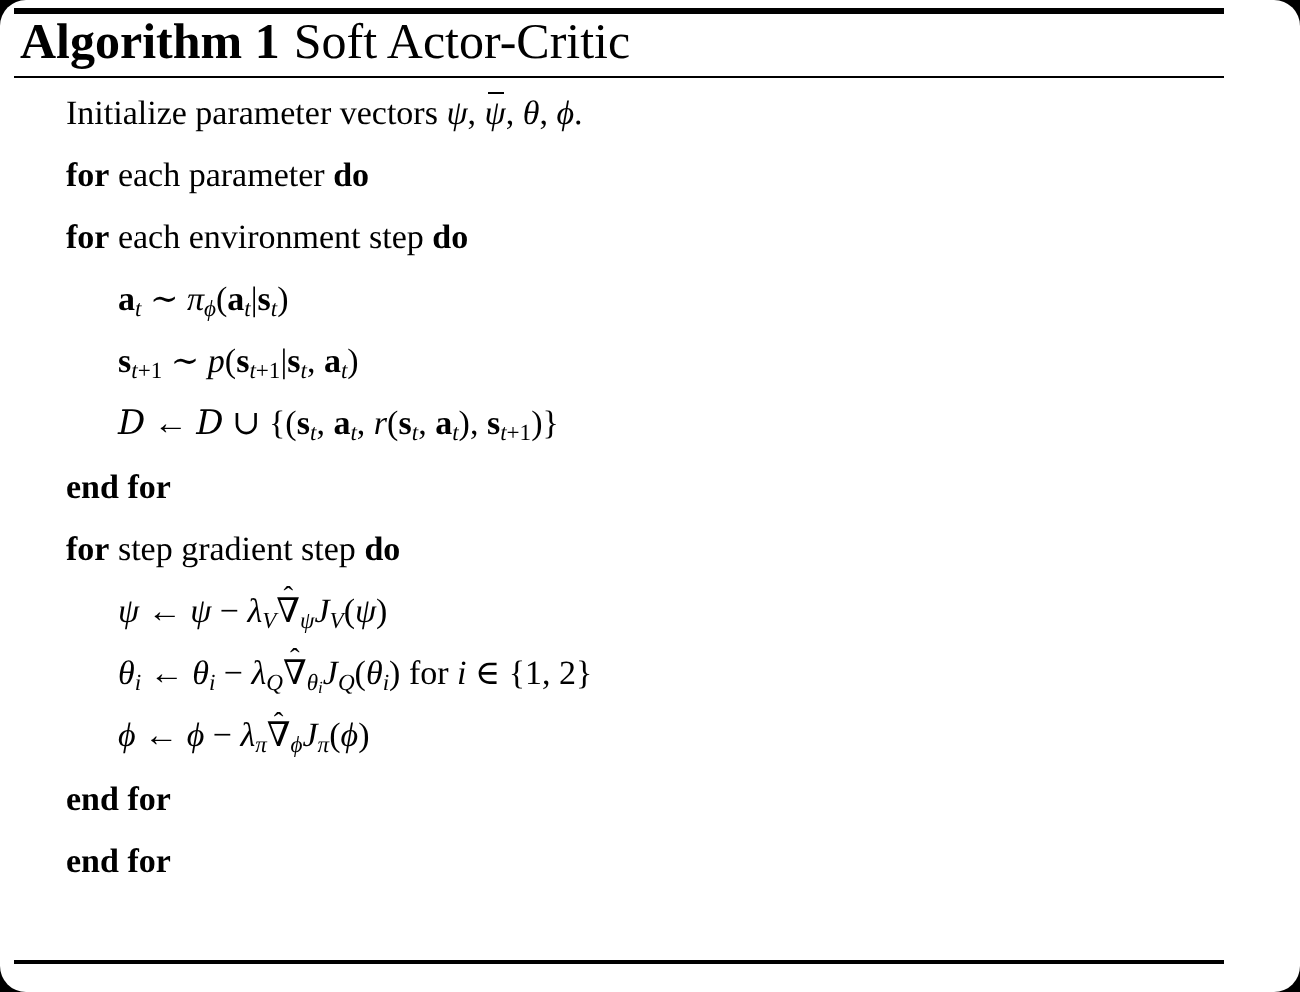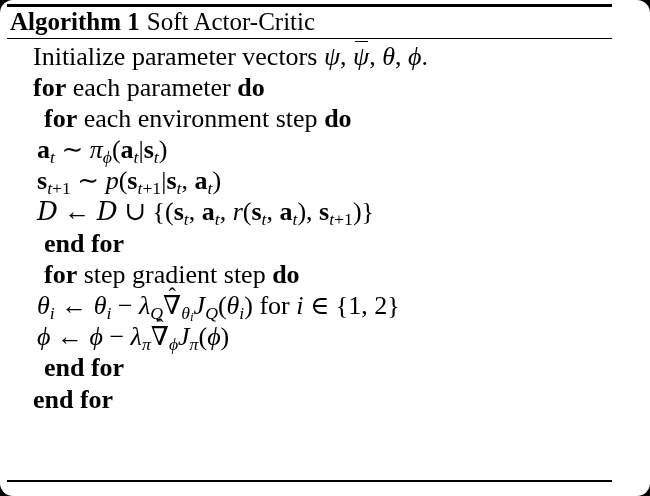--- a/index.html
+++ b/index.html
@@ -41,28 +41,28 @@
   }
   .title-name { margin-left: 7px; }
 
   .algo-body {
     position: absolute;
     top: 40.5px;
     left: 0;
     right: 0;
   }
   .line {
-    font-size: 26px;
+    font-size: 17px;
     height: 31.2px;
     line-height: 31.2px;
     white-space: pre;
   }
   .ind0 { padding-left: 33px; }
-  .ind1 { padding-left: 44px; }
-  .ind2 { padding-left: 37px; }
+  .ind1 { padding-left: 33px; }
+  .ind2 { padding-left: 59px; }
 
   .bd  { font-weight: bold; text-align: right; }
   .it  { font-style: italic; }
   .cal { font-style: italic; font-family: "DejaVu Serif", serif; }
 
   .sub    { font-size: 0.68em; vertical-align: -0.26em; }
   .subsub { font-size: 0.50em; vertical-align: -0.55em; }
 
   .bar { position: relative; }
   .bar::after {
@@ -95,19 +95,20 @@
   <div class="rule rule-mid"></div>
   <div class="algo-body">
       <div class="line ind0"><span class="">Initialize parameter vectors </span><span class="it">ψ</span><span class="">, </span><span class="it bar">ψ</span><span class="">, </span><span class="it">θ</span><span class="">, </span><span class="it">ϕ</span><span class="">.</span></div>
       <div class="line ind0"><span class="bd">for</span><span class=""> each parameter </span><span class="bd">do</span></div>
       <div class="line ind1"><span class="bd">for</span><span class=""> each environment step </span><span class="bd">do</span></div>
       <div class="line ind2"><span class="bd">a</span><span class="it sub">t</span><span class=""> ∼ </span><span class="it">π</span><span class="it sub">ϕ</span><span class="">(</span><span class="bd">a</span><span class="it sub">t</span><span class="">|</span><span class="bd">s</span><span class="it sub">t</span><span class="">)</span></div>
       <div class="line ind2"><span class="bd">s</span><span class="it sub">t</span><span class="sub">+1</span><span class=""> ∼ </span><span class="it">p</span><span class="">(</span><span class="bd">s</span><span class="it sub">t</span><span class="sub">+1</span><span class="">|</span><span class="bd">s</span><span class="it sub">t</span><span class="">, </span><span class="bd">a</span><span class="it sub">t</span><span class="">)</span></div>
       <div class="line ind2"><span class="cal">D</span><span class=""> ← </span><span class="cal">D</span><span class=""> ∪ {(</span><span class="bd">s</span><span class="it sub">t</span><span class="">, </span><span class="bd">a</span><span class="it sub">t</span><span class="">, </span><span class="it">r</span><span class="">(</span><span class="bd">s</span><span class="it sub">t</span><span class="">, </span><span class="bd">a</span><span class="it sub">t</span><span class="">)</span><span class="">, </span><span class="bd">s</span><span class="it sub">t</span><span class="sub">+1</span><span class="">)}</span></div>
       <div class="line ind1"><span class="bd">end for</span></div>
       <div class="line ind1"><span class="bd">for</span><span class=""> step gradient step </span><span class="bd">do</span></div>
+      <div class="line ind2"><span class="it">ψ</span><span class=""> ← </span><span class="it">ψ</span><span class=""> − </span><span class="it">λ</span><span class="it sub">V</span><span class="hat">∇</span><span class="it sub">ψ</span><span class="it">J</span><span class="it sub">V</span><span class="">(</span><span class="it">ψ</span><span class="">)</span></div>
       <div class="line ind2"><span class="it">θ</span><span class="it sub">i</span><span class=""> ← </span><span class="it">θ</span><span class="it sub">i</span><span class=""> − </span><span class="it">λ</span><span class="it sub">Q</span><span class="hat">∇</span><span class="it sub">θ</span><span class="it subsub">i</span><span class="it">J</span><span class="it sub">Q</span><span class="">(</span><span class="it">θ</span><span class="it sub">i</span><span class="">)</span><span class=""> for </span><span class="it">i</span><span class=""> ∈ {1, 2}</span></div>
       <div class="line ind2"><span class="it">ϕ</span><span class=""> ← </span><span class="it">ϕ</span><span class=""> − </span><span class="it">λ</span><span class="it sub">π</span><span class="hat">∇</span><span class="it sub">ϕ</span><span class="it">J</span><span class="it sub">π</span><span class="">(</span><span class="it">ϕ</span><span class="">)</span></div>
       <div class="line ind1"><span class="bd">end for</span></div>
       <div class="line ind0"><span class="bd">end for</span></div>
     </div>
   <div class="rule rule-bottom"></div>
 </div>
 
 </body></html>

